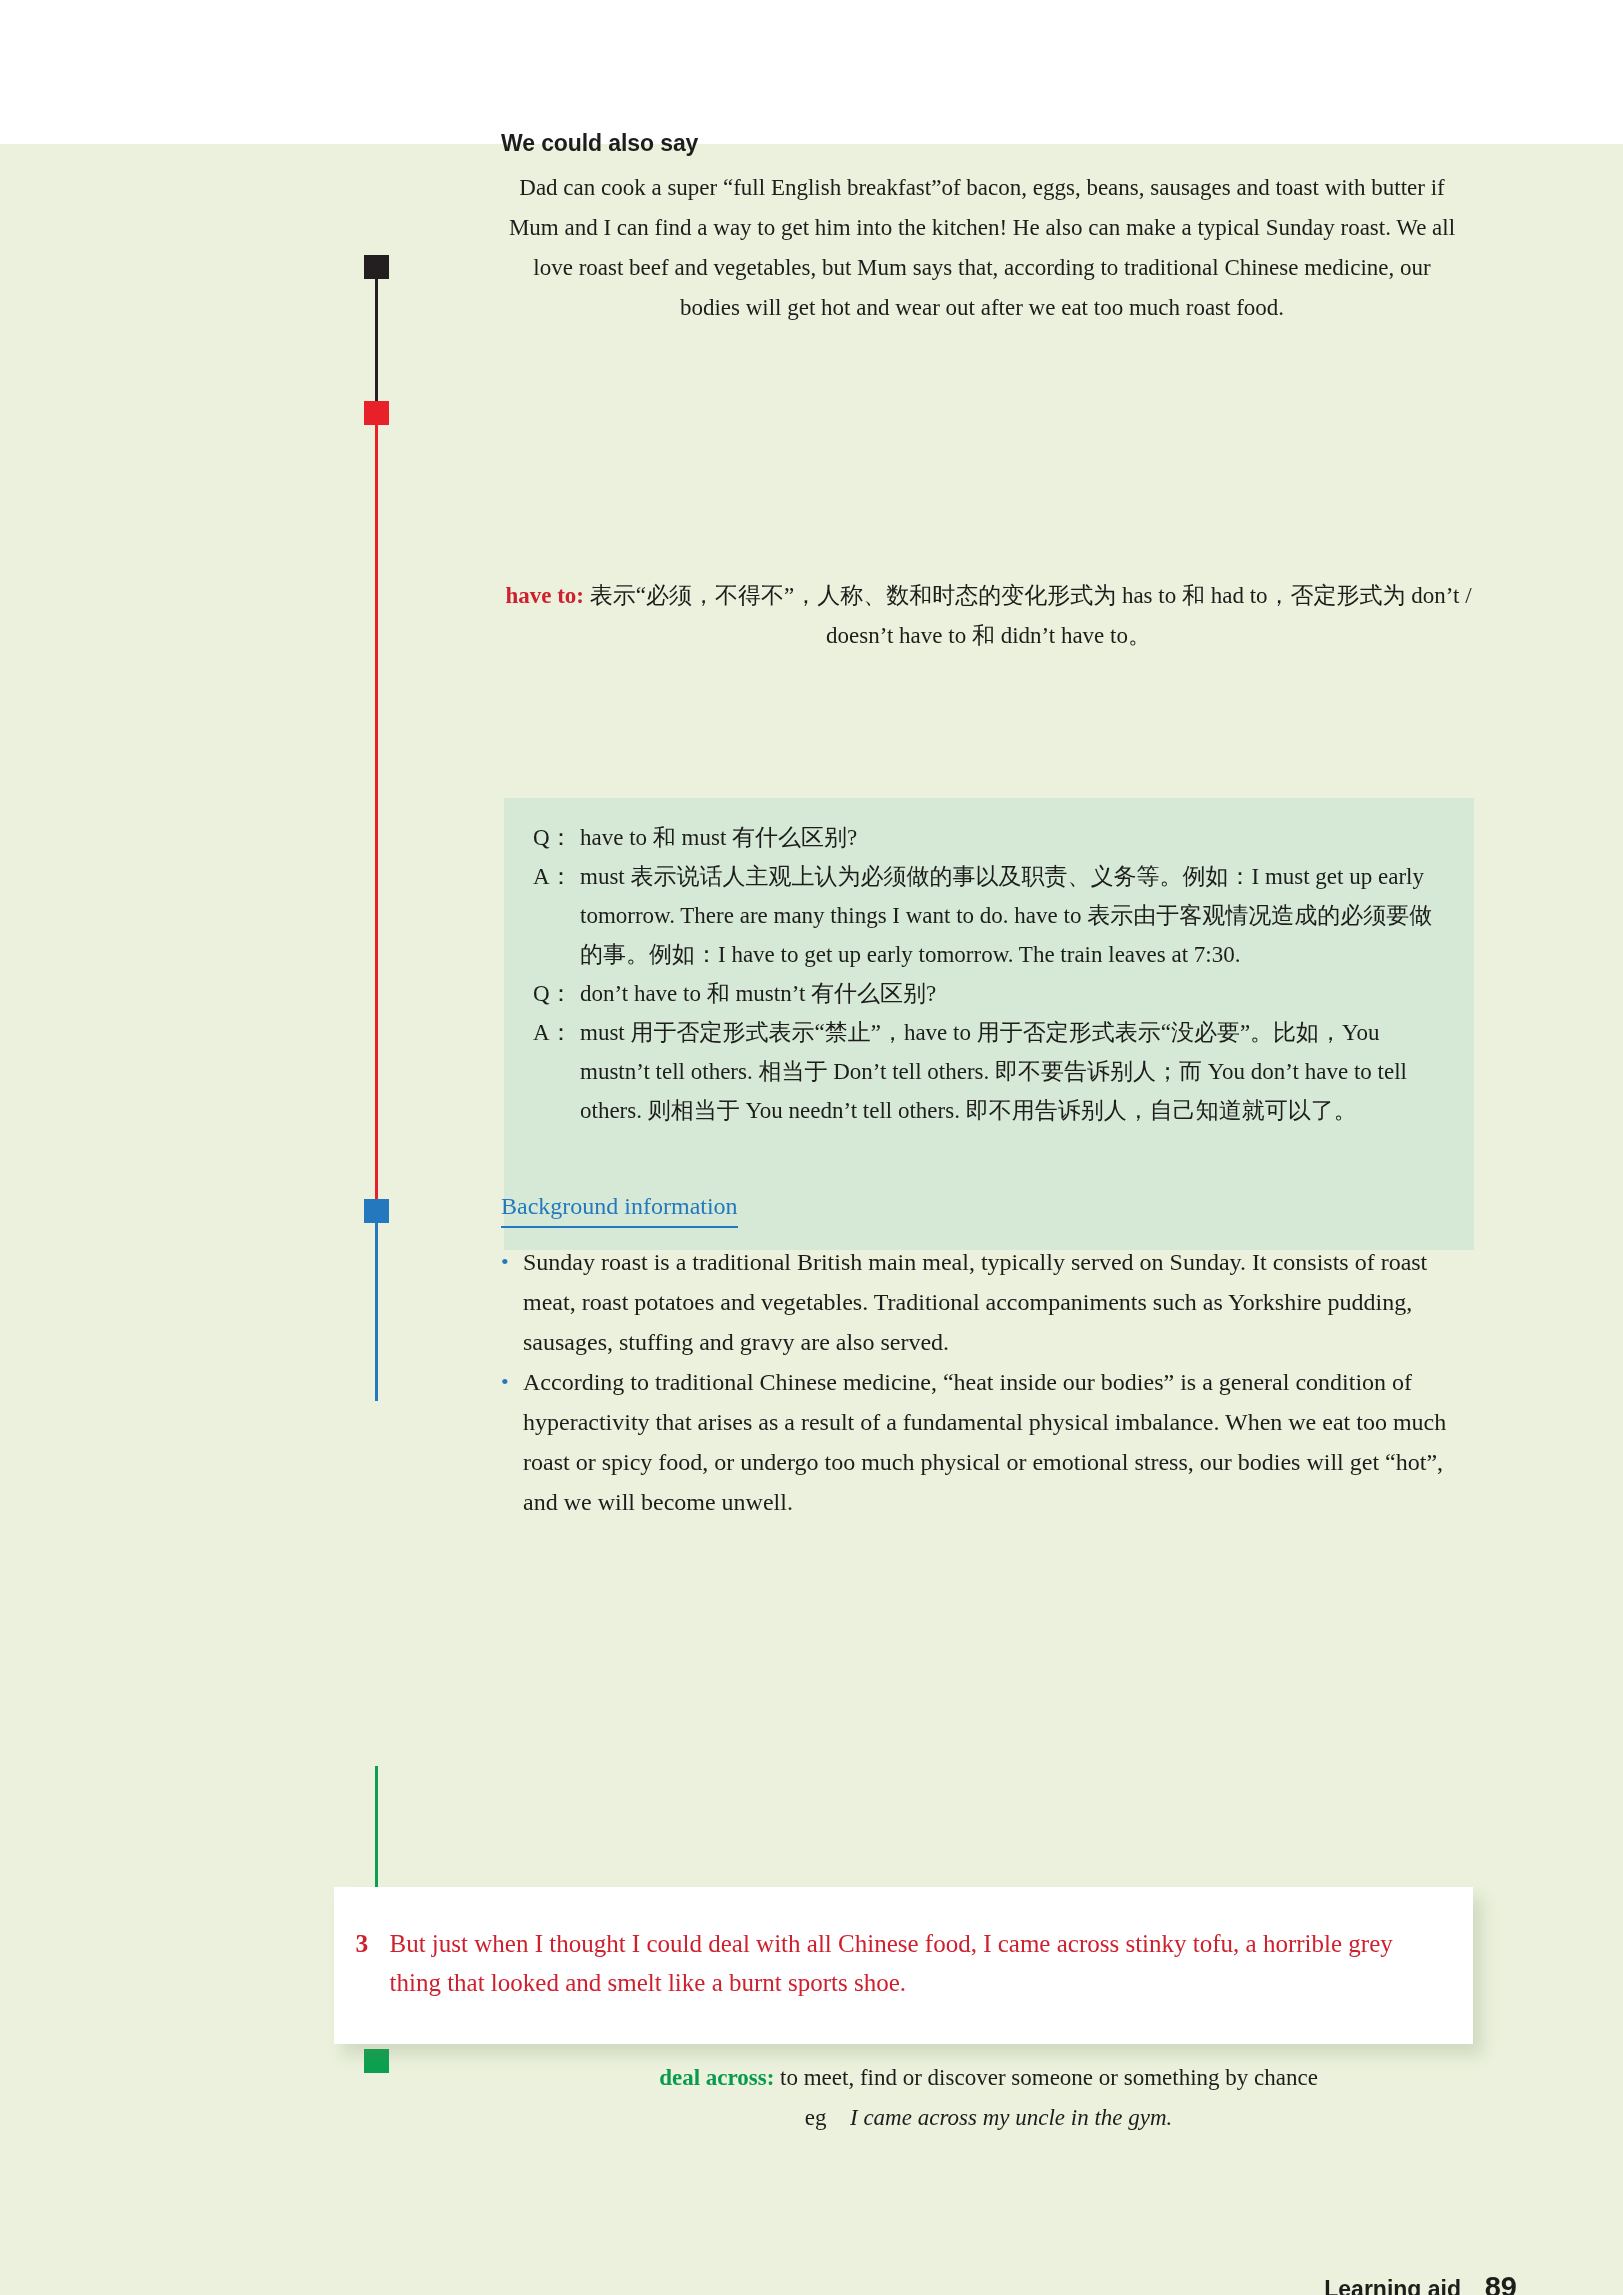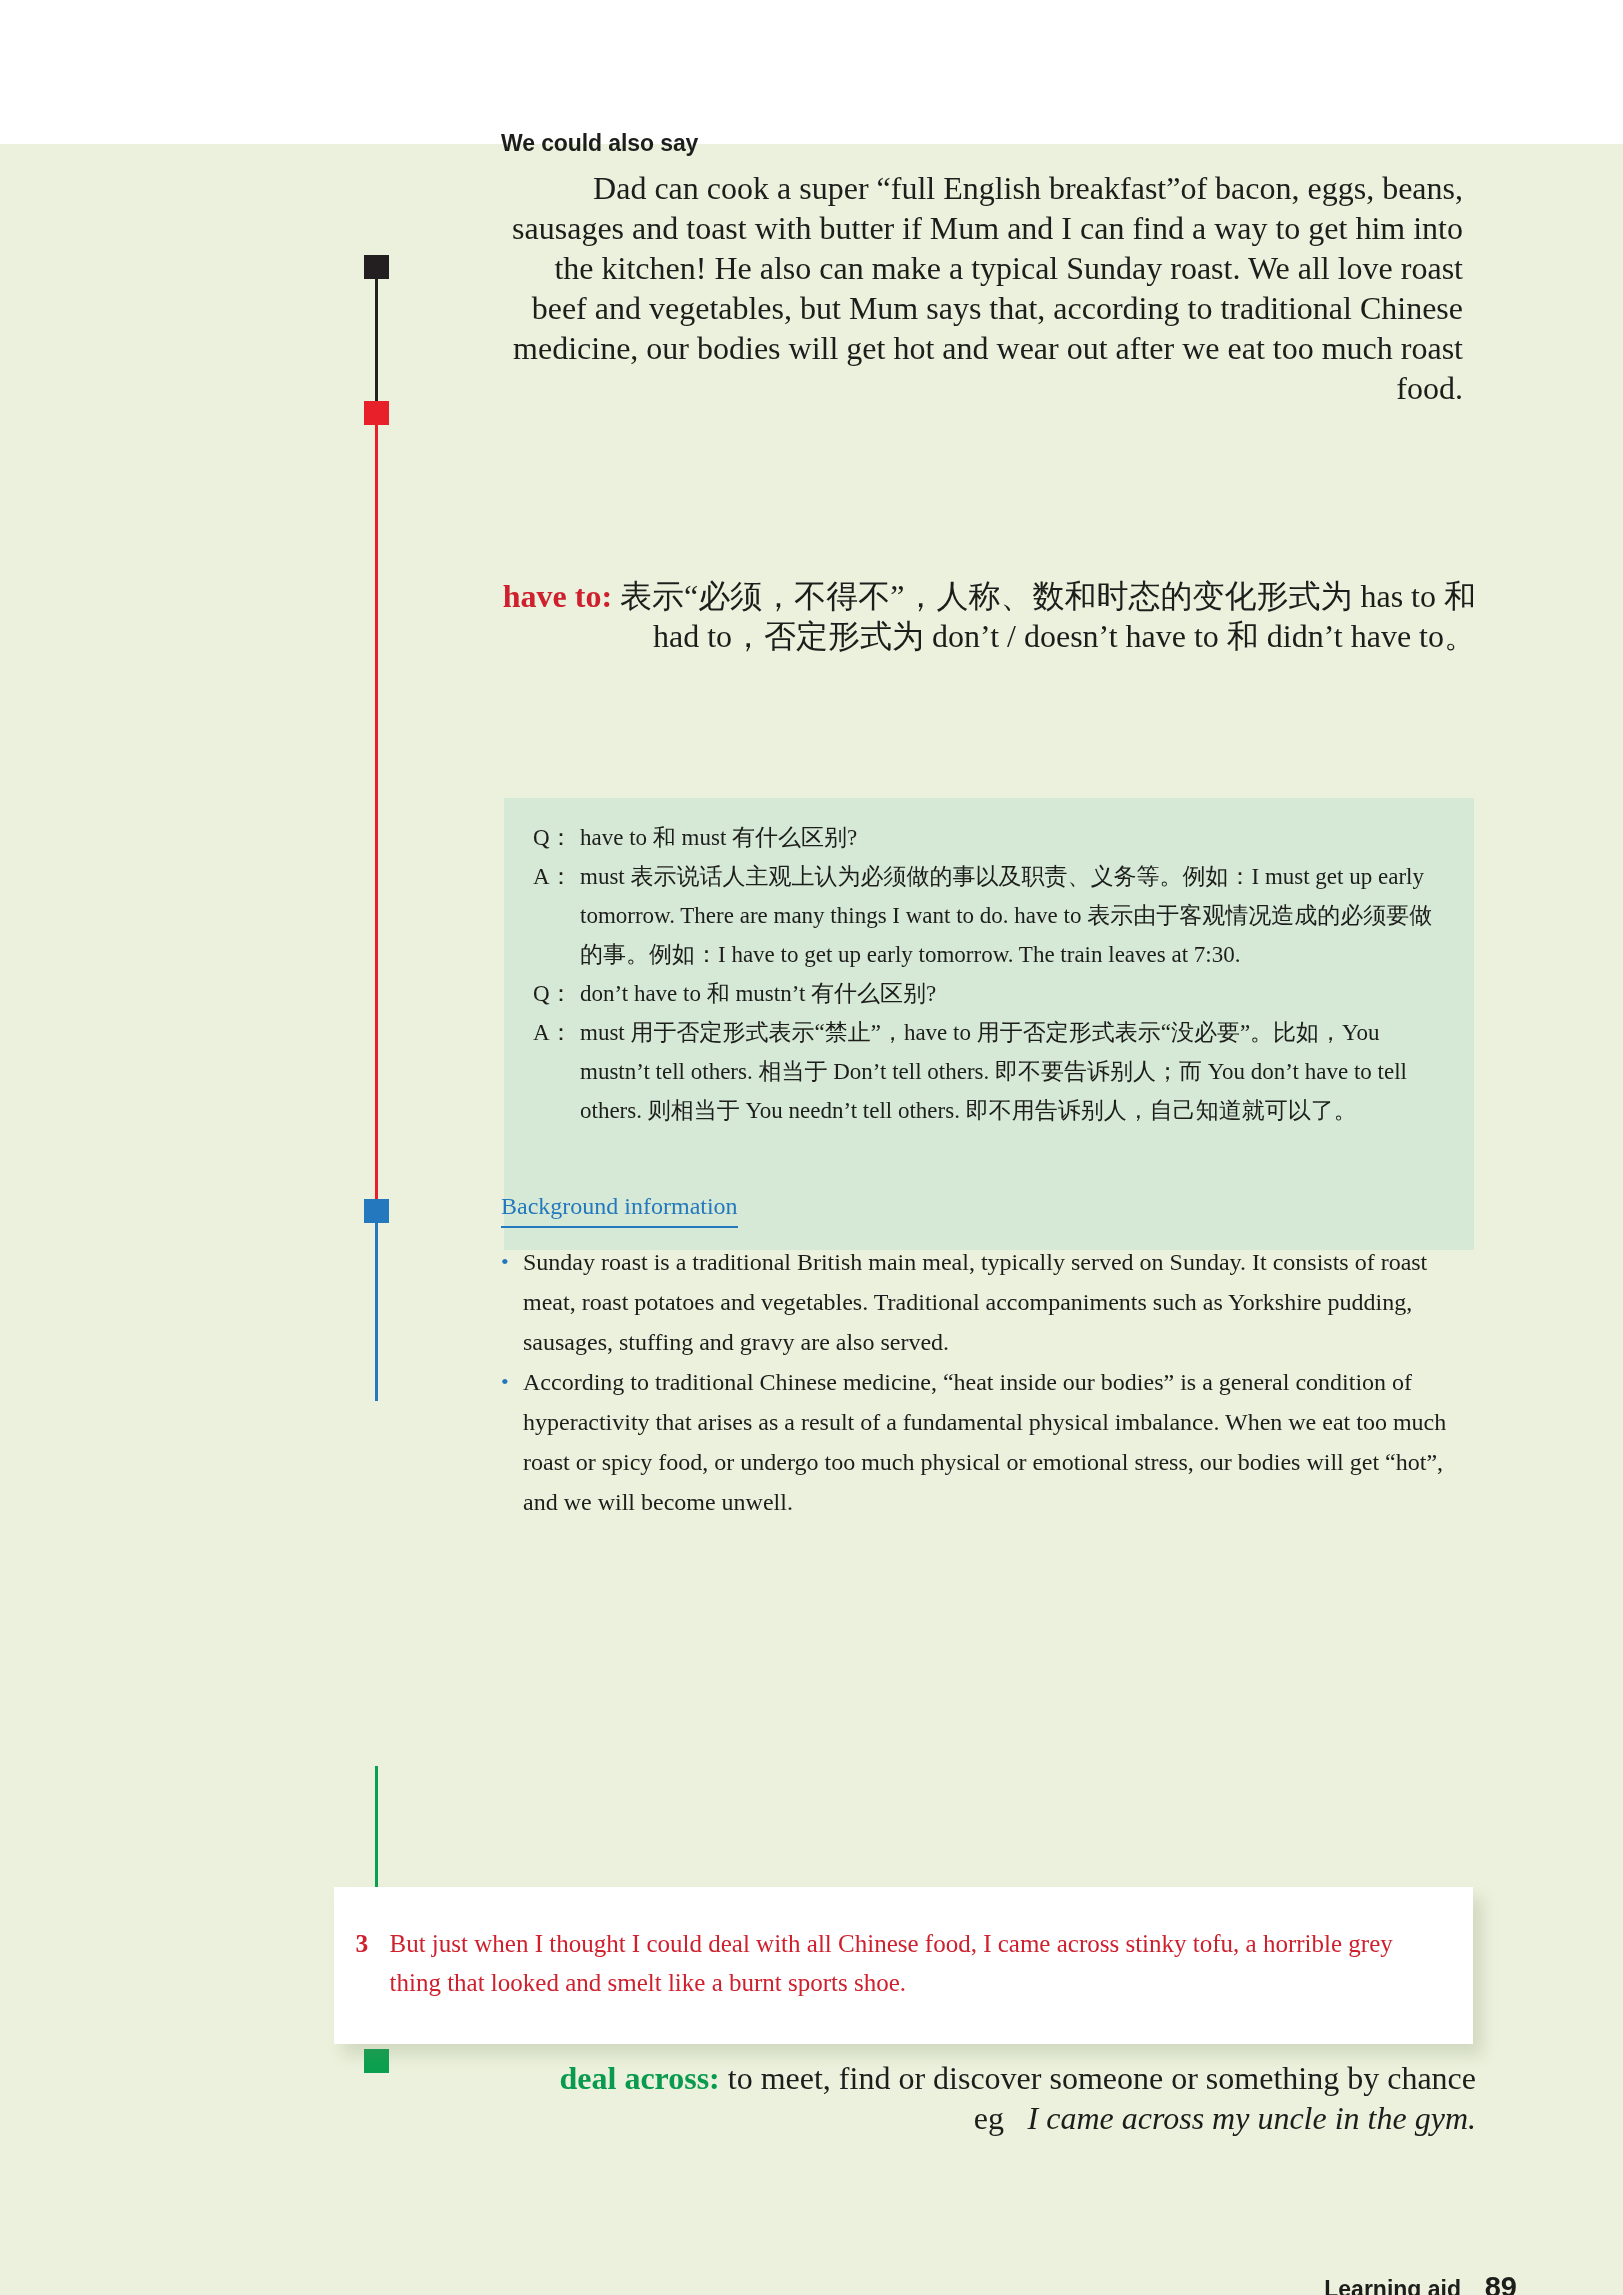--- a/index.html
+++ b/index.html
@@ -49,24 +49,24 @@
 
   .heading-bold {
     font-family: "Liberation Sans", "DejaVu Sans", sans-serif;
     font-weight: bold;
     font-size: 23px;
     color: #1d1d1b;
     letter-spacing: -0.1px;
   }
 
   .body-serif {
-    font-size: 32px;
+    font-size: 23px;
     line-height: 40px;
     color: #1d1d1b;
-    text-align: right;
+    text-align: center;
   }
 
   .cjk {
     font-family: Liberation Serif, serif;
   }
 
   .lex-term-red {
     color: #cf202e;
     font-weight: bold;
   }

